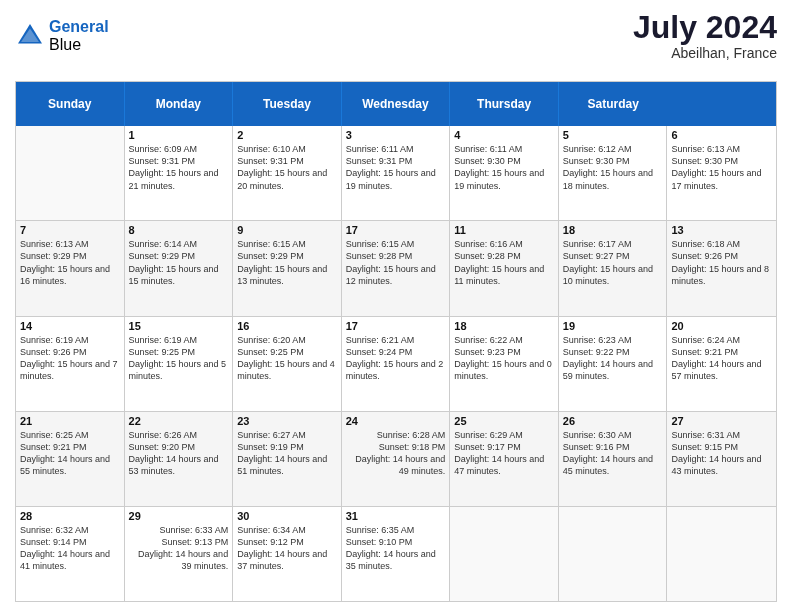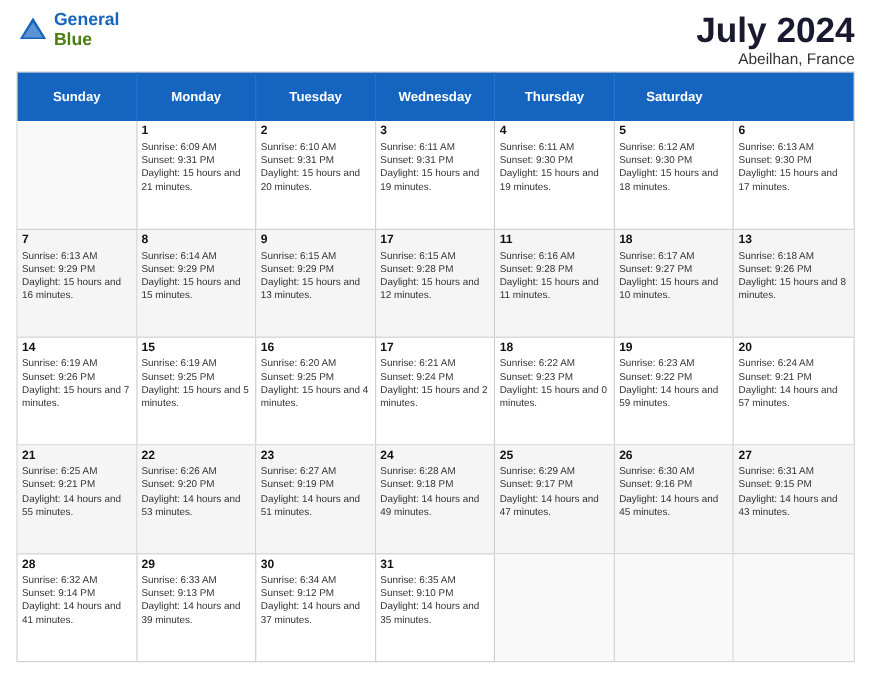--- a/index.html
+++ b/index.html
@@ -13,22 +13,22 @@
     .page {
       width: 792px;
       height: 612px;
       padding: 10px 15px 10px 15px;
       display: flex;
       flex-direction: column;
     }
     .header {
       display: flex;
       justify-content: space-between;
-      align-items: flex-start;
-      margin-bottom: 4px;
+      align-items: center;
+      margin-bottom: 20px;
     }
     .logo {
       display: flex;
       align-items: center;
       gap: 4px;
     }
     .logo-icon {
       width: 30px;
       height: 30px;
     }
@@ -108,21 +108,21 @@
   <div class="header">
     <div class="logo">
       <svg class="logo-icon" viewBox="0 0 40 40">
         <polygon points="20,4 36,30 4,30" fill="#1565c0"></polygon>
         <polygon points="20,10 32,28 8,28" fill="#fff" opacity="0.3"></polygon>
       </svg>
       <div>
         <div style="font-size:16px;font-weight:bold;color:#1a1a2e;line-height:1.1">
           <span style="color:#1565c0">General</span>
         </div>
-        <div style="font-size:16px;font-weight:bold;color:#4d7c0f;line-height:1.1">Blue</div>
+        <div style="font-size:16px;font-weight:normal;color:#000000;line-height:1.1">Blue</div>
       </div>
     </div>
     <div class="title-block">
       <div class="month-title">July 2024</div>
       <div class="location">Abeilhan, France</div>
     </div>
   </div>
 
   <div class="calendar">
     <div class="cal-header-row">
@@ -276,21 +276,21 @@
 Daylight: 14 hours and 53 minutes.</div>
           </div>
           <div class="cal-cell">
             <div class="day-num">23</div>
             <div class="cell-text" style="white-space: pre-line;">Sunrise: 6:27 AM
 Sunset: 9:19 PM
 Daylight: 14 hours and 51 minutes.</div>
           </div>
           <div class="cal-cell">
             <div class="day-num">24</div>
-            <div class="cell-text" style="white-space: pre-line;">Sunrise: 6:28 AM
+            <div class="cell-text" style="white-space: pre-line; text-align: right;">Sunrise: 6:28 AM
 Sunset: 9:18 PM
 Daylight: 14 hours and 49 minutes.</div>
           </div>
           <div class="cal-cell">
             <div class="day-num">25</div>
             <div class="cell-text" style="white-space: pre-line;">Sunrise: 6:29 AM
 Sunset: 9:17 PM
 Daylight: 14 hours and 47 minutes.</div>
           </div>
           <div class="cal-cell">
@@ -308,21 +308,21 @@
         </div>
         <div class="cal-row">
           <div class="cal-cell">
             <div class="day-num">28</div>
             <div class="cell-text" style="white-space: pre-line;">Sunrise: 6:32 AM
 Sunset: 9:14 PM
 Daylight: 14 hours and 41 minutes.</div>
           </div>
           <div class="cal-cell">
             <div class="day-num">29</div>
-            <div class="cell-text" style="white-space: pre-line;">Sunrise: 6:33 AM
+            <div class="cell-text" style="white-space: pre-line; text-align: right;">Sunrise: 6:33 AM
 Sunset: 9:13 PM
 Daylight: 14 hours and 39 minutes.</div>
           </div>
           <div class="cal-cell">
             <div class="day-num">30</div>
             <div class="cell-text" style="white-space: pre-line;">Sunrise: 6:34 AM
 Sunset: 9:12 PM
 Daylight: 14 hours and 37 minutes.</div>
           </div>
           <div class="cal-cell">

